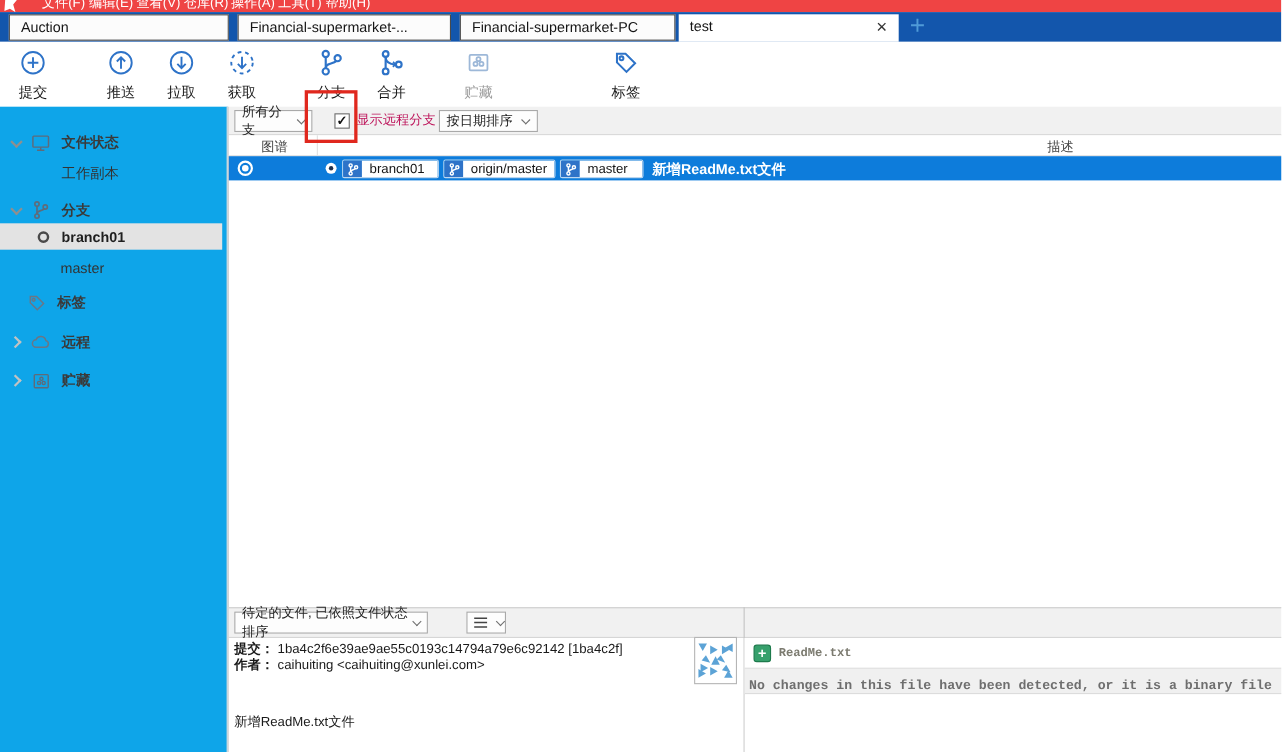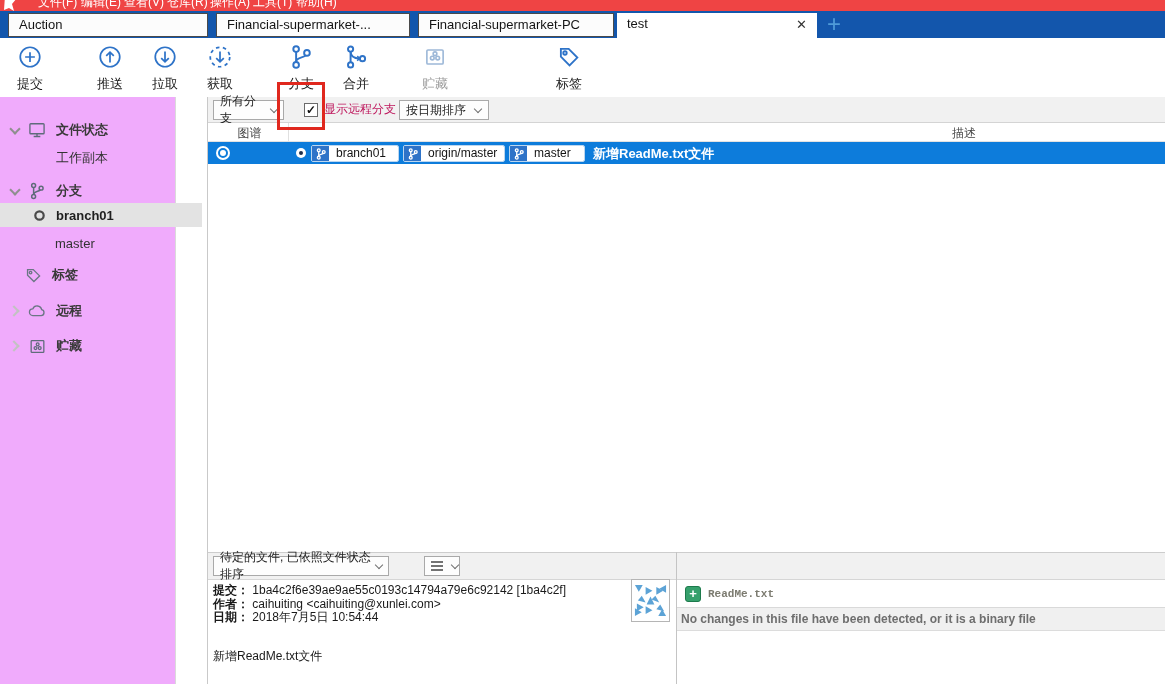--- a/index.html
+++ b/index.html
@@ -23,21 +23,21 @@
 
   
   .toolbar { position:absolute; left:0; top:38px; width:1165px; height:59px; background:#fff; }
   .tbtn { position:absolute; top:4px; width:70px; transform:translateX(-50%); text-align:center; }
   .tbtn .ticon { height:30px; display:flex; align-items:center; justify-content:center; }
   .tbtn .tlabel { margin-top:3px; font-size:13px; color:#1a1a1a; }
   .tbtn.disabled .tlabel { color:#9b9b9b; }
   .annotation-box { position:absolute; left:277px; top:44px; width:48px; height:48px; border:3px solid #e0281e; z-index:20; pointer-events:none; }
 
   
-  .sidebar { position:absolute; left:0; top:97px; width:176px; height:587px; background:#f0abfc; border-right:1px solid #dadada; }
+  .sidebar { position:absolute; left:0; top:97px; width:207px; height:587px; background:#0ea5e9; border-right:1px solid #dadada; }
   .side-row { position:absolute; left:0; width:202px; height:24px; display:flex; align-items:center; }
   .side-row .chev { width:10px; height:10px; margin-left:10px; position:relative; }
   .chev-down::after { content:""; position:absolute; left:1px; top:0px; width:6px; height:6px; border-right:2px solid #8f8f8f; border-bottom:2px solid #8f8f8f; transform:rotate(45deg); }
   .chev-right::after { content:""; position:absolute; left:0px; top:1px; width:6px; height:6px; border-right:2px solid #c2c2c2; border-bottom:2px solid #c2c2c2; transform:rotate(-45deg); }
   .side-row .sicon { width:22px; display:flex; justify-content:center; margin-left:6px; }
   .side-row .slabel { margin-left:8px; font-size:13px; color:#333; }
   .side-row.group .slabel { font-weight:bold; color:#3a3a3a; }
   .side-row.selected { background:#e3e3e3; }
   .side-row.selected .slabel { font-weight:bold; color:#1f1f1f; }
 
@@ -73,21 +73,21 @@
   .pane-divider { position:absolute; left:468px; top:455px; width:1px; height:132px; background:#c4c4c4; }
   .commit-meta { position:absolute; left:5px; top:4px; font-size:12px; line-height:13.5px; color:#1a1a1a; white-space:nowrap; }
   .commit-meta b { font-weight:bold; }
   .detail-msg { position:absolute; left:5px; top:68px; font-size:12px; color:#1a1a1a; }
   .avatar-box { position:absolute; left:423px; top:482px; width:39px; height:43px; border:1px solid #b5b5b5; background:#fff; padding:1px; z-index:5; }
 
   .file-pane { position:absolute; left:469px; top:483px; width:489px; height:104px; background:#fff; }
   .file-row { position:absolute; left:0; top:0; width:489px; height:28px; background:#fff; border-bottom:1px solid #d9d9d9; display:flex; align-items:center; }
   .add-badge { width:16px; height:16px; margin-left:8px; border-radius:3px; background:#36a06c; border:1px solid #1d7a4c; color:#fff; font-size:13px; font-weight:bold; text-align:center; line-height:14px; }
   .file-name { margin-left:7px; font-size:11px; font-weight:bold; color:#7c7b70;font-family:Liberation Mono, monospace; }
-  .file-status-row { position:absolute; left:0; top:28px; width:489px; height:23px; background:#f0f0f0; border-bottom:1px solid #dcdcdc; display:flex; align-items:center; }
+  .file-status-row { position:absolute; left:0; top:28px; width:489px; height:23px; background:#f0f0f0; border-bottom:1px solid #dcdcdc; display:flex; align-items:flex-end;font-family:Liberation Mono, monospace; }
   .file-status-row span { margin-left:4px; font-size:12px; font-weight:bold; color:#6e6e6e; }
 
   svg { display:block; }
 </style>
 </head>
 <body>
 
 <div id="app">
 
   <div class="menubar">
@@ -348,21 +348,20 @@
             </svg>
         </span>
         <span class="ddchev"></span>
       </div>
     </div>
 
     <div class="detail-pane">
       <div class="commit-meta">
         <div><b>提交：</b> <span>1ba4c2f6e39ae9ae55c0193c14794a79e6c92142 [1ba4c2f]</span></div>
         <div><b>作者：</b> <span>caihuiting &lt;caihuiting@xunlei.com&gt;</span></div>
-        <div><b>日期：</b> <span>2018年7月5日 10:54:44</span></div>
       </div>
       <div class="detail-msg">新增ReadMe.txt文件</div>
     </div>
     <div class="avatar-box">
       <svg width="35" height="39" viewBox="0 0 36 36">
         <g fill="#5ca3d6">
           <path d="M2 2 L10 2 L6 9 Z"></path>
             <path d="M34 2 L34 10 L27 6 Z"></path>
           <path d="M13 4 L20 8 L13 12 Z"></path>
             <path d="M23 13 L27 20 L19 17 Z"></path>

